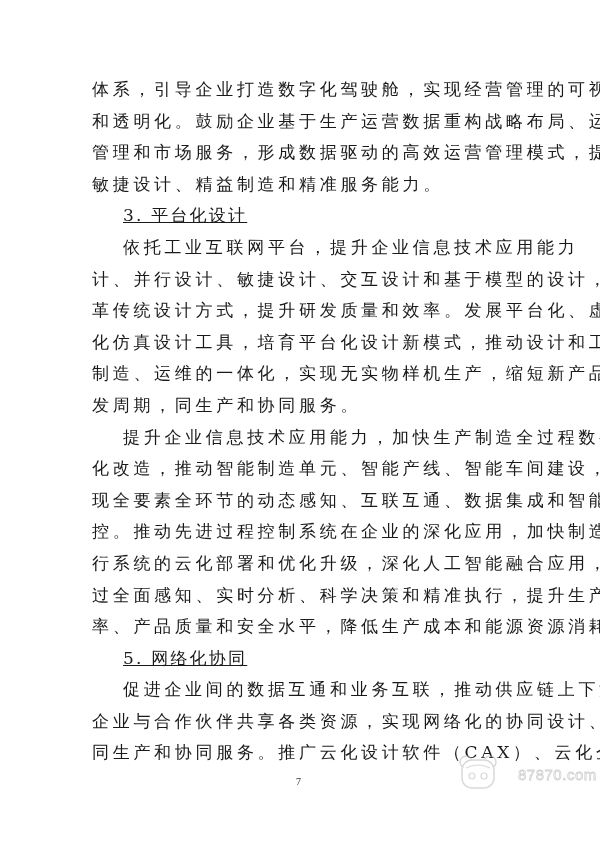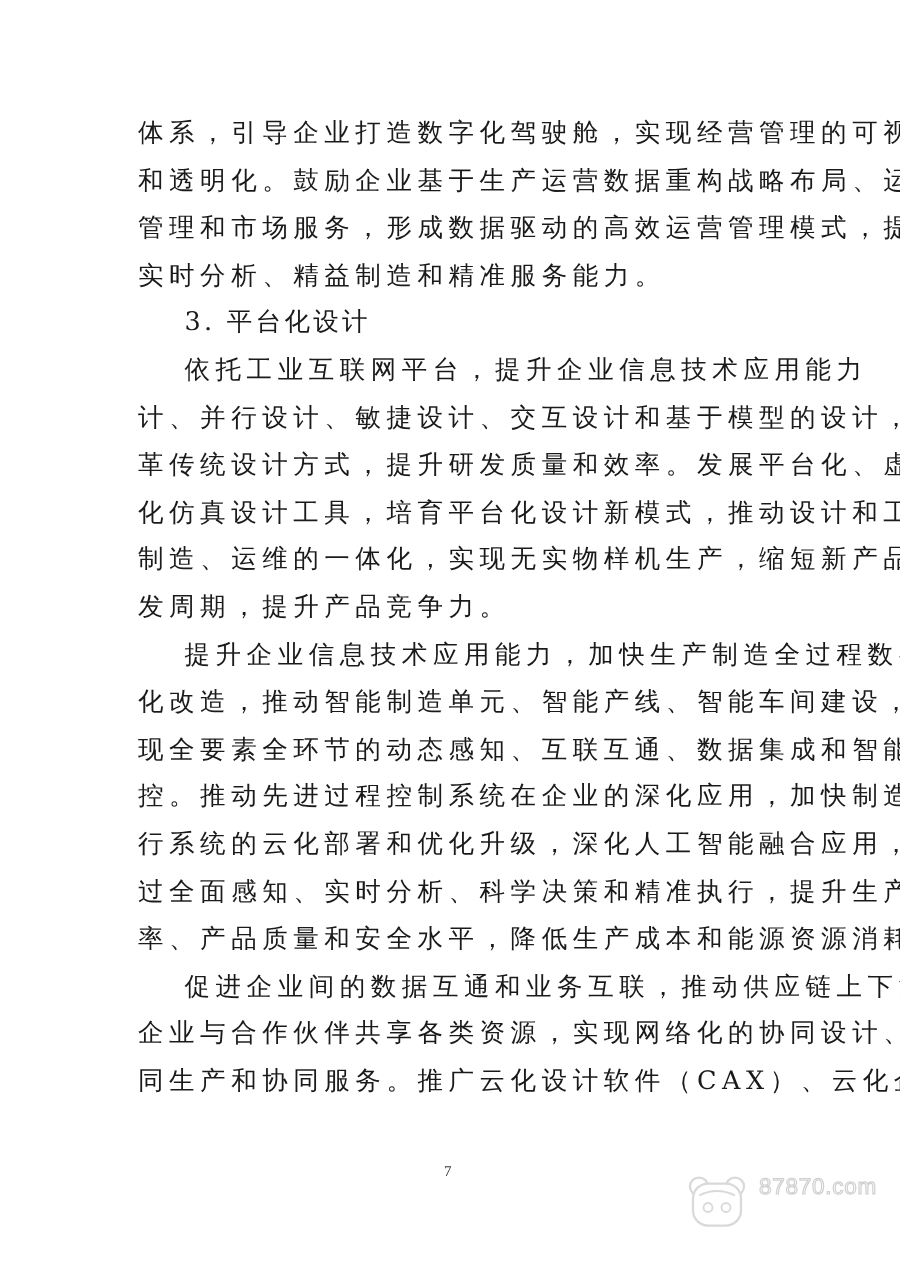--- a/index.html
+++ b/index.html
@@ -12,57 +12,58 @@
   }
   .body-text {
     position: absolute; left: 92px; top: 76px; width: 420px;
   }
   .line {
     height: 31.6px; line-height: 27px;
     font-size: 17px; letter-spacing: 3.7px;
     white-space: nowrap;
   }
   .line.indent { padding-left: 31px; }
-  .line.heading { padding-left: 31px; letter-spacing: 2.2px; }
+  .line.heading { padding-left: 31px; letter-spacing: 2.2px; text-decoration: underline; }
   .page-number {
     position: absolute; left: 296px; top: 776px;
     font-size: 10px; color: #333; font-family: "Liberation Serif", serif;
   }
   .watermark {
-    position: absolute; left: 458px; top: 783px; width: 130px; height: 40px;
-    display: flex; gap: 8px; opacity: 0.55;
+    position: absolute; left: 458px; top: 754px; width: 130px; height: 40px;
+    display: flex; align-items: center; gap: 20px; opacity: 0.55;
   }
   .watermark-text {
     font-family: "Liberation Sans", sans-serif; font-size: 15px; color: #ffffff;
     -webkit-text-stroke: 0.8px #aaaaaa; letter-spacing: 0.5px;
   }
 </style>
 </head>
 <body>
 
 <div class="page">
   <div class="body-text">
     <div class="line">体系，引导企业打造数字化驾驶舱，实现经营管理的可视化</div>
     <div class="line">和透明化。鼓励企业基于生产运营数据重构战略布局、运营</div>
     <div class="line">管理和市场服务，形成数据驱动的高效运营管理模式，提升</div>
-    <div class="line">实时分析、精益制造和精准服务能力。</div>
+    <div class="line">敏捷设计、精益制造和精准服务能力。</div>
     <div class="line heading">3. 平台化设计</div>
     <div class="line indent">依托工业互联网平台，提升企业信息技术应用能力</div>
     <div class="line">计、并行设计、敏捷设计、交互设计和基于模型的设计，变</div>
     <div class="line">革传统设计方式，提升研发质量和效率。发展平台化、虚拟</div>
     <div class="line">化仿真设计工具，培育平台化设计新模式，推动设计和工艺、</div>
     <div class="line">制造、运维的一体化，实现无实物样机生产，缩短新产品研</div>
-    <div class="line">发周期，提升产品竞争力。</div>
+    <div class="line">发周期，同生产和协同服务。</div>
     <div class="line indent">提升企业信息技术应用能力，加快生产制造全过程数字</div>
     <div class="line">化改造，推动智能制造单元、智能产线、智能车间建设，实</div>
     <div class="line">现全要素全环节的动态感知、互联互通、数据集成和智能管</div>
     <div class="line">控。推动先进过程控制系统在企业的深化应用，加快制造执</div>
     <div class="line">行系统的云化部署和优化升级，深化人工智能融合应用，通</div>
     <div class="line">过全面感知、实时分析、科学决策和精准执行，提升生产效</div>
     <div class="line">率、产品质量和安全水平，降低生产成本和能源资源消耗。</div>
+    <div class="line heading">5. 网络化协同</div>
     <div class="line indent">促进企业间的数据互通和业务互联，推动供应链上下游</div>
     <div class="line">企业与合作伙伴共享各类资源，实现网络化的协同设计、协</div>
     <div class="line">同生产和协同服务。推广云化设计软件（CAX）、云化企业</div>
   </div>
 
   <div class="page-number">7</div>
 
   <div class="watermark">
     <span>
       <svg width="40" height="36" viewBox="0 0 40 36">

